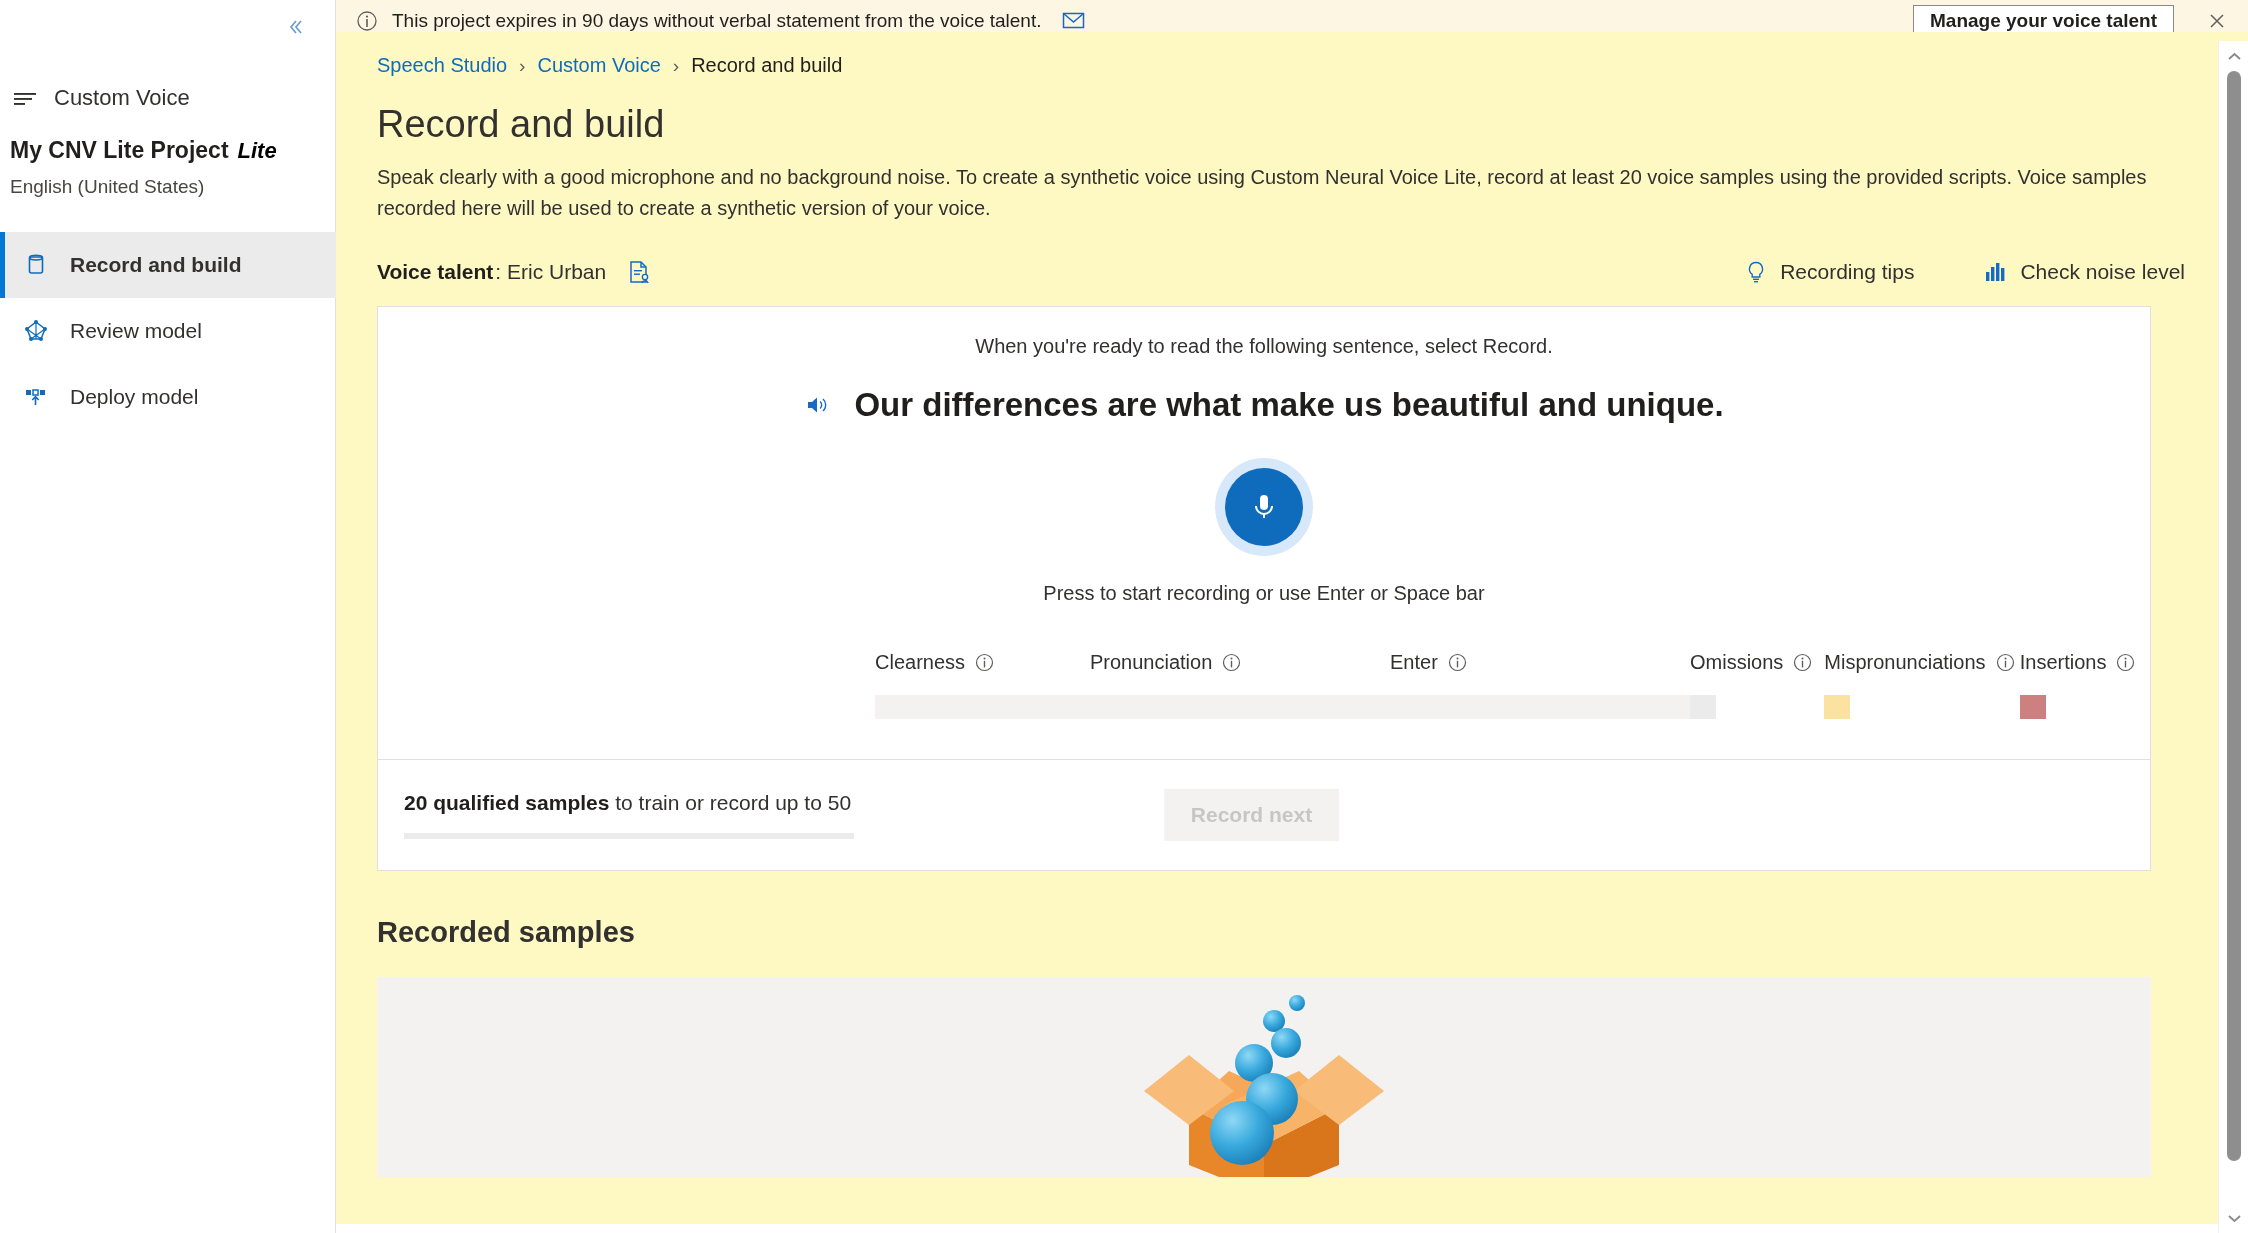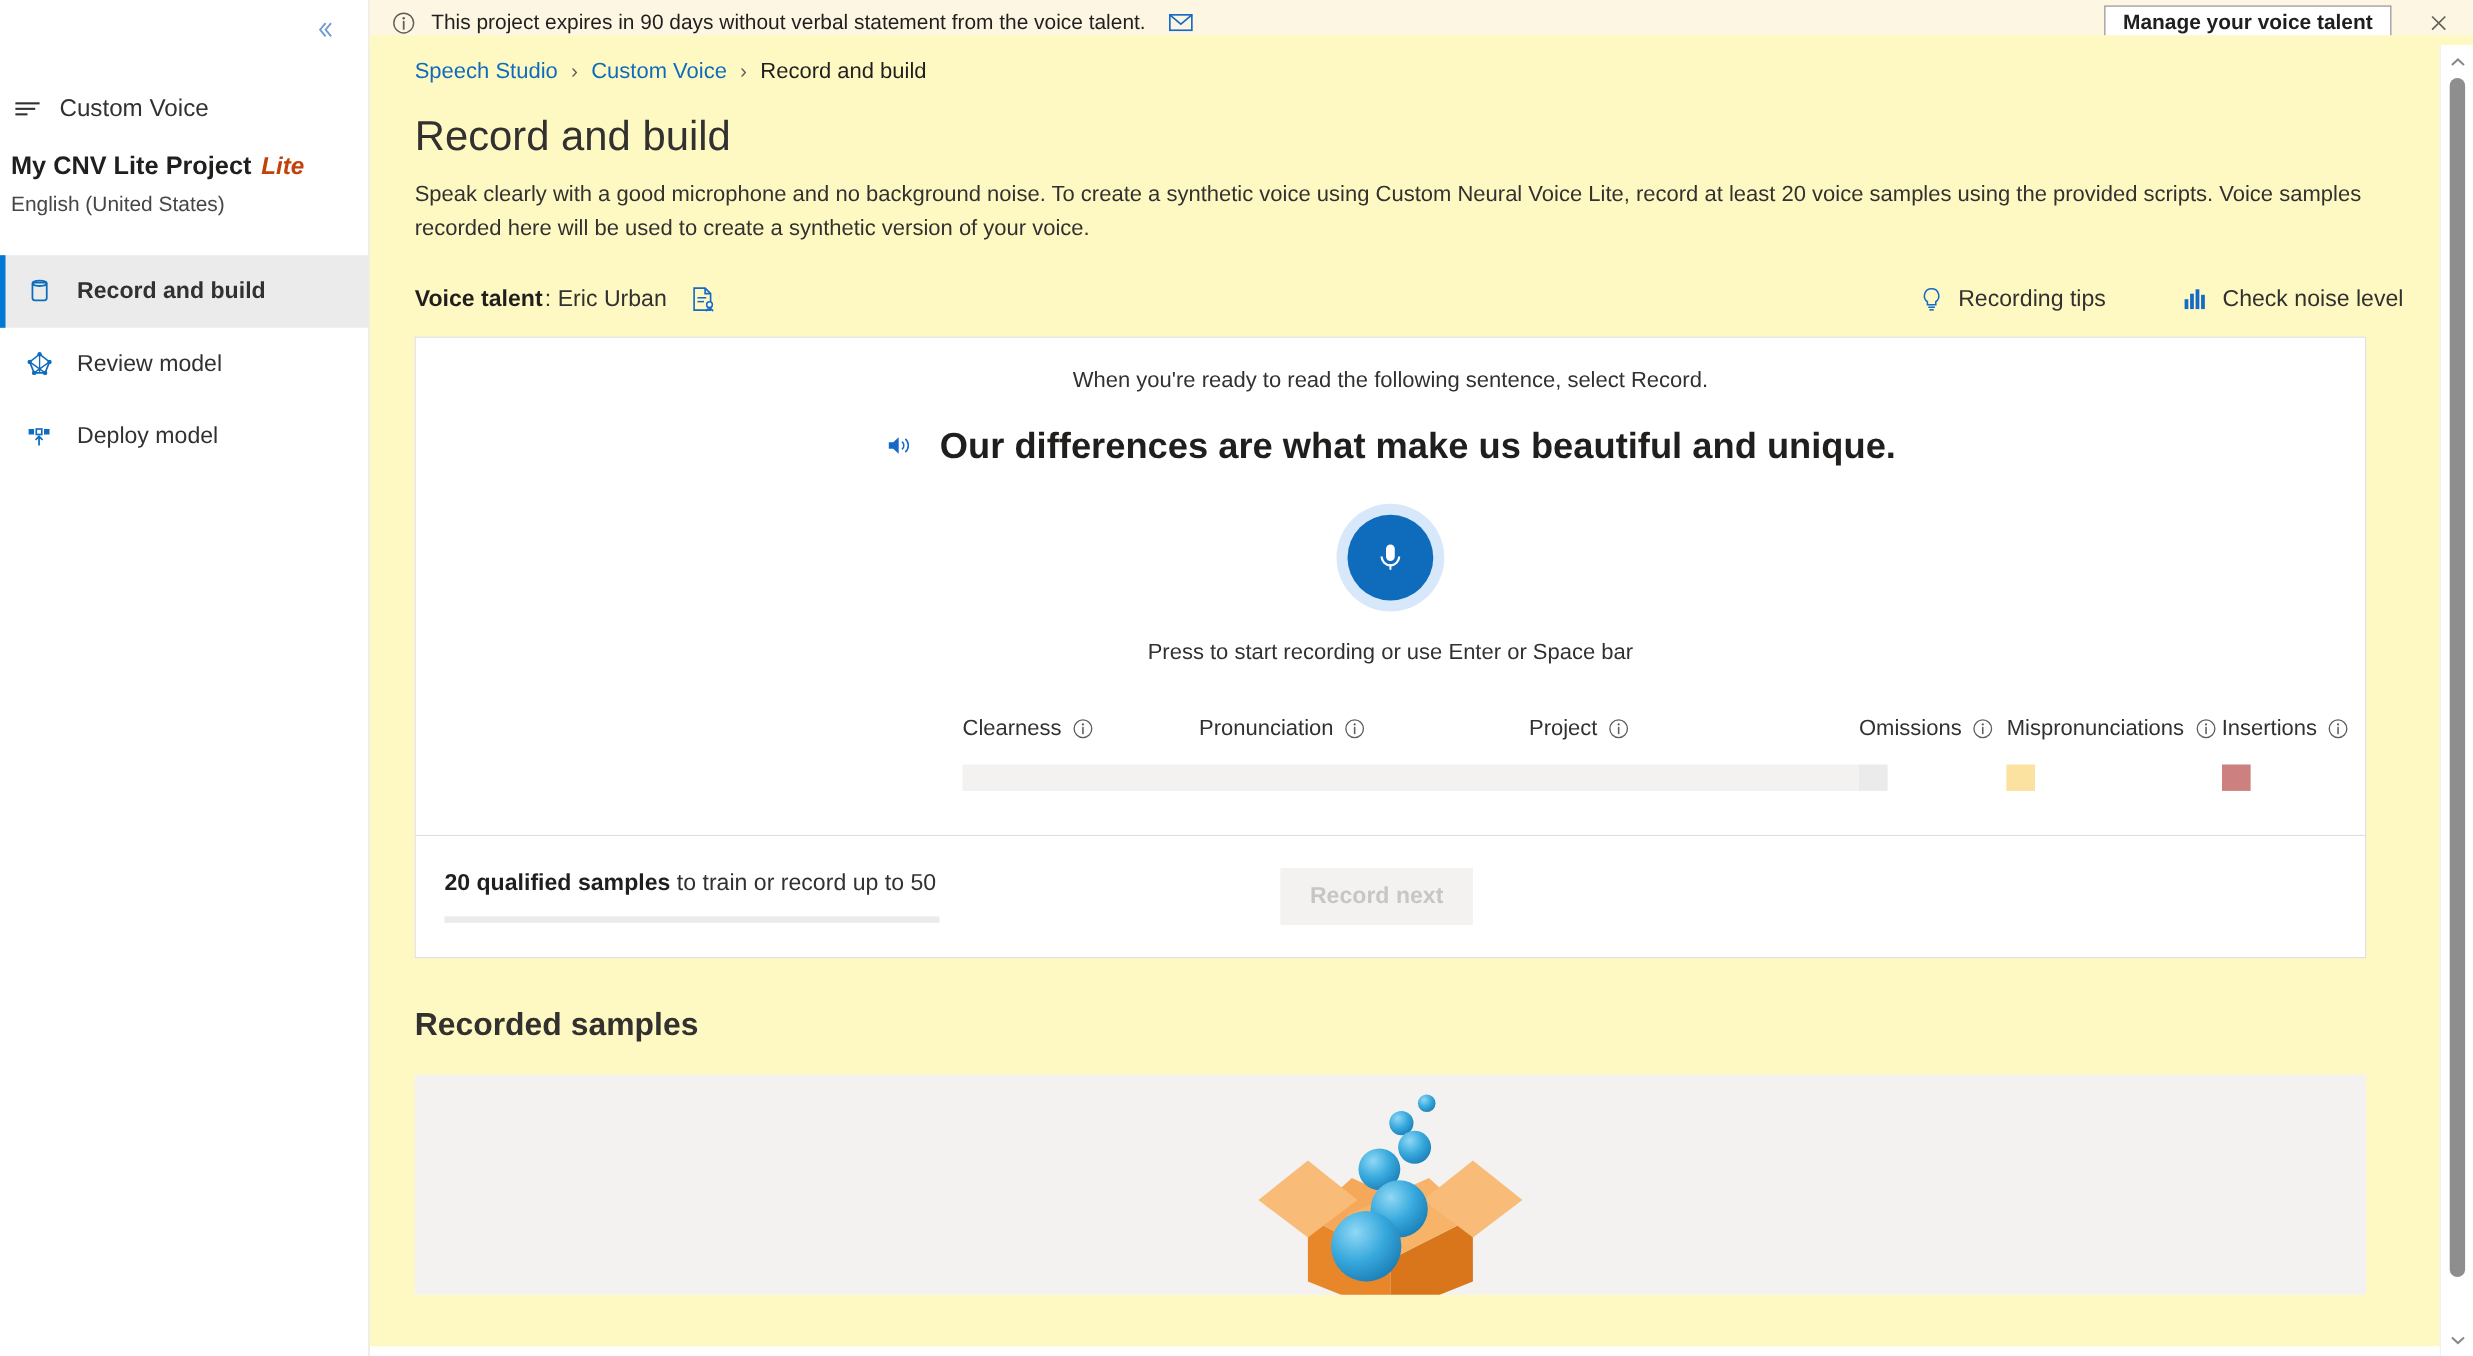--- a/index.html
+++ b/index.html
@@ -52,21 +52,21 @@
     display: flex; align-items: center; padding-left: 12px; gap: 16px;
   }
   .hamburger-icon { width: 26px; height: 26px; flex: none; }
   .sidebar-title { font-size: 22px; color: #323130; }
 
   .project-block { position: absolute; left: 10px; top: 137px; width: 320px; }
   .project-name {
     font-size: 23px; font-weight: bold; color: #201f1e;
     display: flex; align-items: baseline; gap: 9px;
   }
-  .project-lite { font-size: 22px; font-style: italic; font-weight: bold; color: #c2410c; }
+  .project-lite { font-size: 22px; font-style: italic; font-weight: bold; color: #000000; }
   .project-locale { font-size: 19px; color: #484644; margin-top: 12px; }
 
   .nav { position: absolute; left: 0; top: 232px; width: 336px; }
   .nav-item {
     position: relative; height: 66px; display: flex; align-items: center;
     gap: 20px; padding-left: 22px; cursor: pointer; font-size: 21px; color: #323130;
   }
   .nav-item.active { background: #ebebeb; font-weight: bold; }
   .nav-item.active::before {
     content: ""; position: absolute; left: 0; top: 0; bottom: 0;
@@ -404,21 +404,21 @@
                 <circle cx="9.5" cy="9.5" r="8" fill="none" stroke="#605e5c" stroke-width="1.2"></circle>
                 <circle cx="9.5" cy="5.6" r="1" fill="#605e5c"></circle>
                 <rect x="8.8" y="7.8" width="1.4" height="6.6" fill="#605e5c"></rect>
               </svg>
             </div>
             <div class="metric-bar" style="width:300px;background:#f3f2f1"></div>
           </div>
 
           <div class="metric" style="width:330px">
             <div class="metric-head">
-              <span>Project</span>
+              <span>Enter</span>
               <svg class="info-icon" viewBox="0 0 19 19">
                 <circle cx="9.5" cy="9.5" r="8" fill="none" stroke="#605e5c" stroke-width="1.2"></circle>
                 <circle cx="9.5" cy="5.6" r="1" fill="#605e5c"></circle>
                 <rect x="8.8" y="7.8" width="1.4" height="6.6" fill="#605e5c"></rect>
               </svg>
             </div>
             <div class="metric-bar" style="width:300px;background:#f3f2f1"></div>
           </div>
 
           <div class="metric" style="width:165px">

